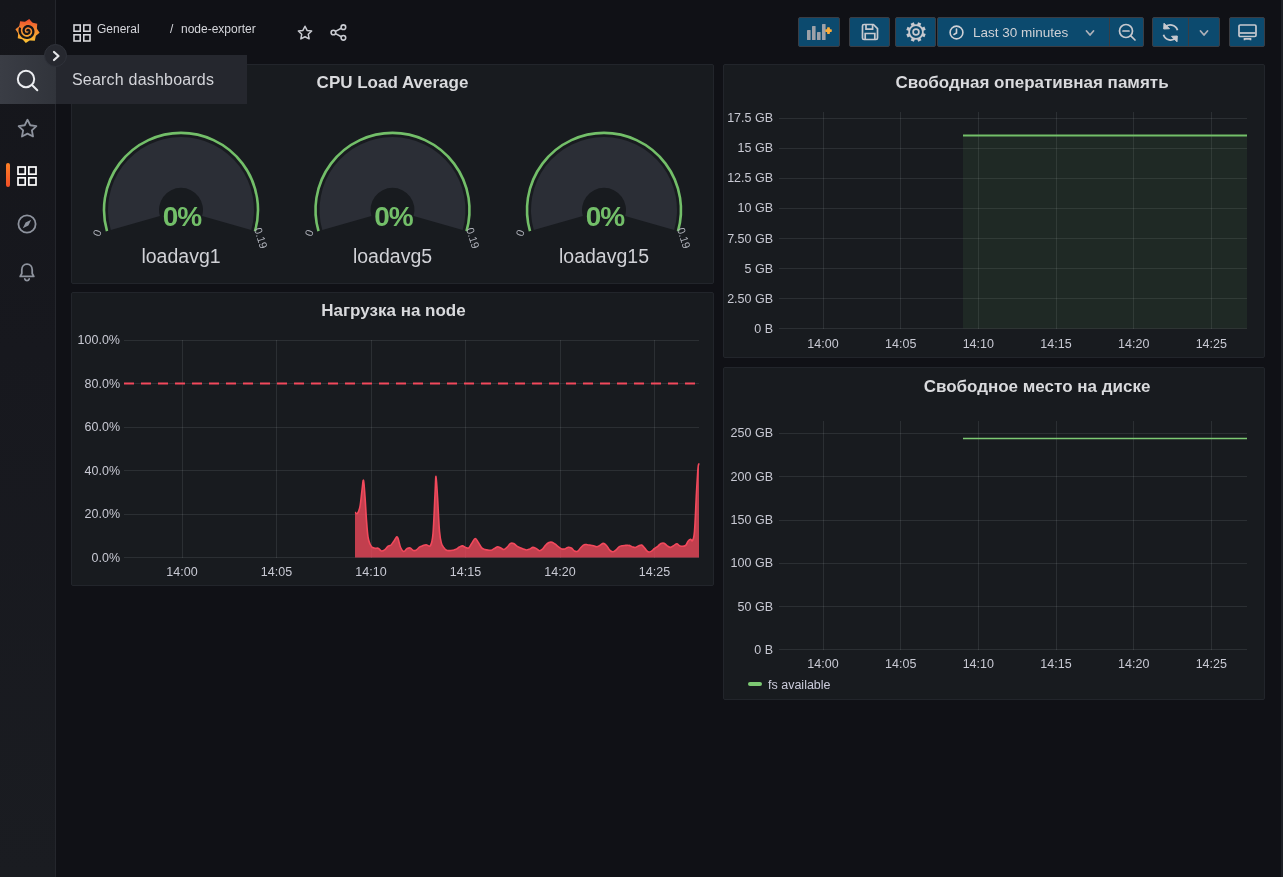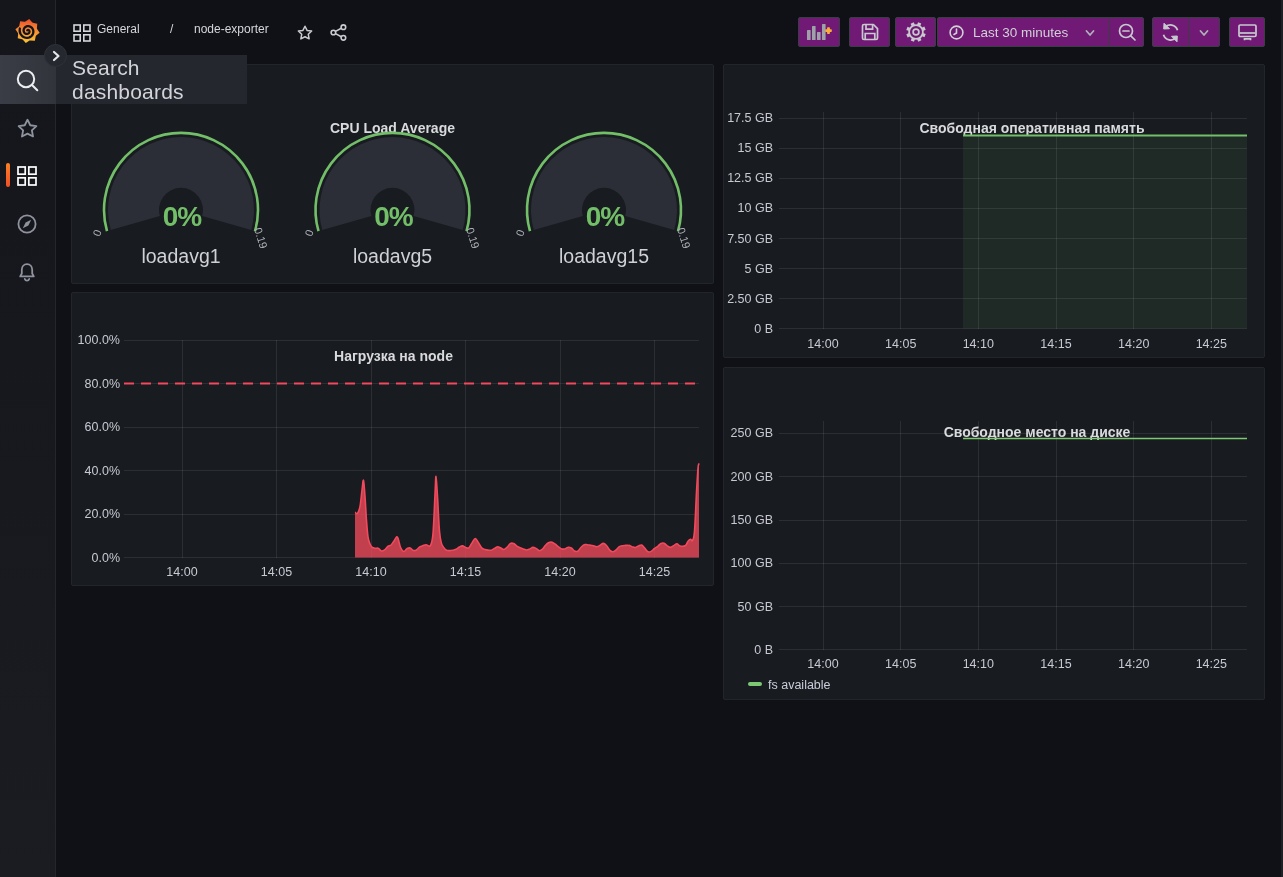--- a/index.html
+++ b/index.html
@@ -3,30 +3,30 @@
 * { margin:0; padding:0; box-sizing:border-box; }
 html,body { width:1283px; height:877px; background:#101116; overflow:hidden;
   font-family:"Liberation Sans", sans-serif; }
 .abs { position:absolute; }
 #sidebar { position:absolute; left:0; top:0; width:56px; height:877px;
   background:linear-gradient(180deg,#15161b 0%,#17181e 40%,#1a1c21 100%); border-right:1px solid #24262c; }
 #searchcell { position:absolute; left:0; top:55px; width:56px; height:49px;
   background:linear-gradient(90deg,#3a3d45,#31343b); }
 #flyout { position:absolute; left:56px; top:55px; width:191px; height:49px;
   background:#25272e; display:flex; align-items:center; z-index:5;}
-#flyout span { margin-left:16px; font-size:21px; color:#d3d4d9; letter-spacing:0.2px;}
+#flyout span { margin-left:16px; font-size:16px; color:#d3d4d9; letter-spacing:0.2px;}
 #expander { position:absolute; left:44px; top:44px; width:23px; height:23px;
   border-radius:50%; background:#26282f; border:1px solid #2f323a; z-index:6; display:flex; align-items:center; justify-content:center;}
 .crumbt { position:absolute; top:22px; font-size:12px; color:#d5d6db; white-space:nowrap; }
-.btn { position:absolute; top:17px; height:30px; background:#701a75;
+.btn { position:absolute; top:17px; height:30px; background:#0c4a6e;
   border:1px solid #3a3d44; border-radius:2px; display:flex; align-items:center; justify-content:center; }
 .btn.grp { justify-content:flex-start; }
 .panel { position:absolute; background:#181b1f; border:1px solid #22252b; border-radius:2px; }
-.ptitle { position:absolute; left:0; right:0; text-align:center; font-size:14px;
-  font-weight:bold; color:#d9dadd;margin-top:47px; }
+.ptitle { position:absolute; left:0; right:0; text-align:center; font-size:17px;
+  font-weight:bold; color:#d9dadd; }
 svg.chart { position:absolute; left:0; top:0; }
 svg text { font-family:"Liberation Sans", sans-serif; }
 </style></head><body>
 <div id="sidebar"></div>
 <div class="abs" style="left:1281px;top:0;width:2px;height:877px;background:#1e2026;"></div>
 <svg class="abs" style="left:15px;top:18px" width="25" height="26" viewBox="-1 -1 26 27">
 <defs>
       <linearGradient id="lg" x1="0" y1="0" x2="0" y2="1">
 <stop offset="0" stop-color="#ef4a2e"></stop>
         <stop offset="0.45" stop-color="#f58b31"></stop>
@@ -72,21 +72,21 @@
 <svg class="abs" style="left:73px;top:24px" width="18" height="18" viewBox="0 0 18 18">
 <g fill="none" stroke="#d5d6db" stroke-width="1.6">
 <rect x="1" y="1" width="6.2" height="6.2"></rect>
       <rect x="10.8" y="1" width="6.2" height="6.2"></rect>
 <rect x="1" y="10.8" width="6.2" height="6.2"></rect>
       <rect x="10.8" y="10.8" width="6.2" height="6.2"></rect>
     </g>
   </svg>
 <span class="crumbt" style="left:97px;">General</span>
 <span class="crumbt" style="left:170px;">/</span>
-<span class="crumbt" style="left:194px;">node-exporter</span>
+<span class="crumbt" style="left:181px;">node-exporter</span>
 <svg class="abs" style="left:297px;top:25px" width="16" height="15" viewBox="0 0 22 21">
 <path d="M11,1.8 L13.9,7.6 L20.3,8.5 L15.6,13 L16.8,19.4 L11,16.4 L5.2,19.4 L6.4,13 L1.7,8.5 L8.1,7.6 Z" fill="none" stroke="#c9cbd1" stroke-width="2.1" stroke-linejoin="round"></path>
   </svg>
 <svg class="abs" style="left:330px;top:24px" width="17" height="17" viewBox="0 0 17 17">
 <g fill="none" stroke="#c9cbd1" stroke-width="1.6">
 <circle cx="13.4" cy="3.2" r="2.3"></circle>
       <circle cx="3.4" cy="8.5" r="2.3"></circle>
       <circle cx="13.4" cy="13.8" r="2.3"></circle>
 <line x1="5.5" y1="7.4" x2="11.3" y2="4.3"></line>
       <line x1="5.5" y1="9.6" x2="11.3" y2="12.7"></line>

